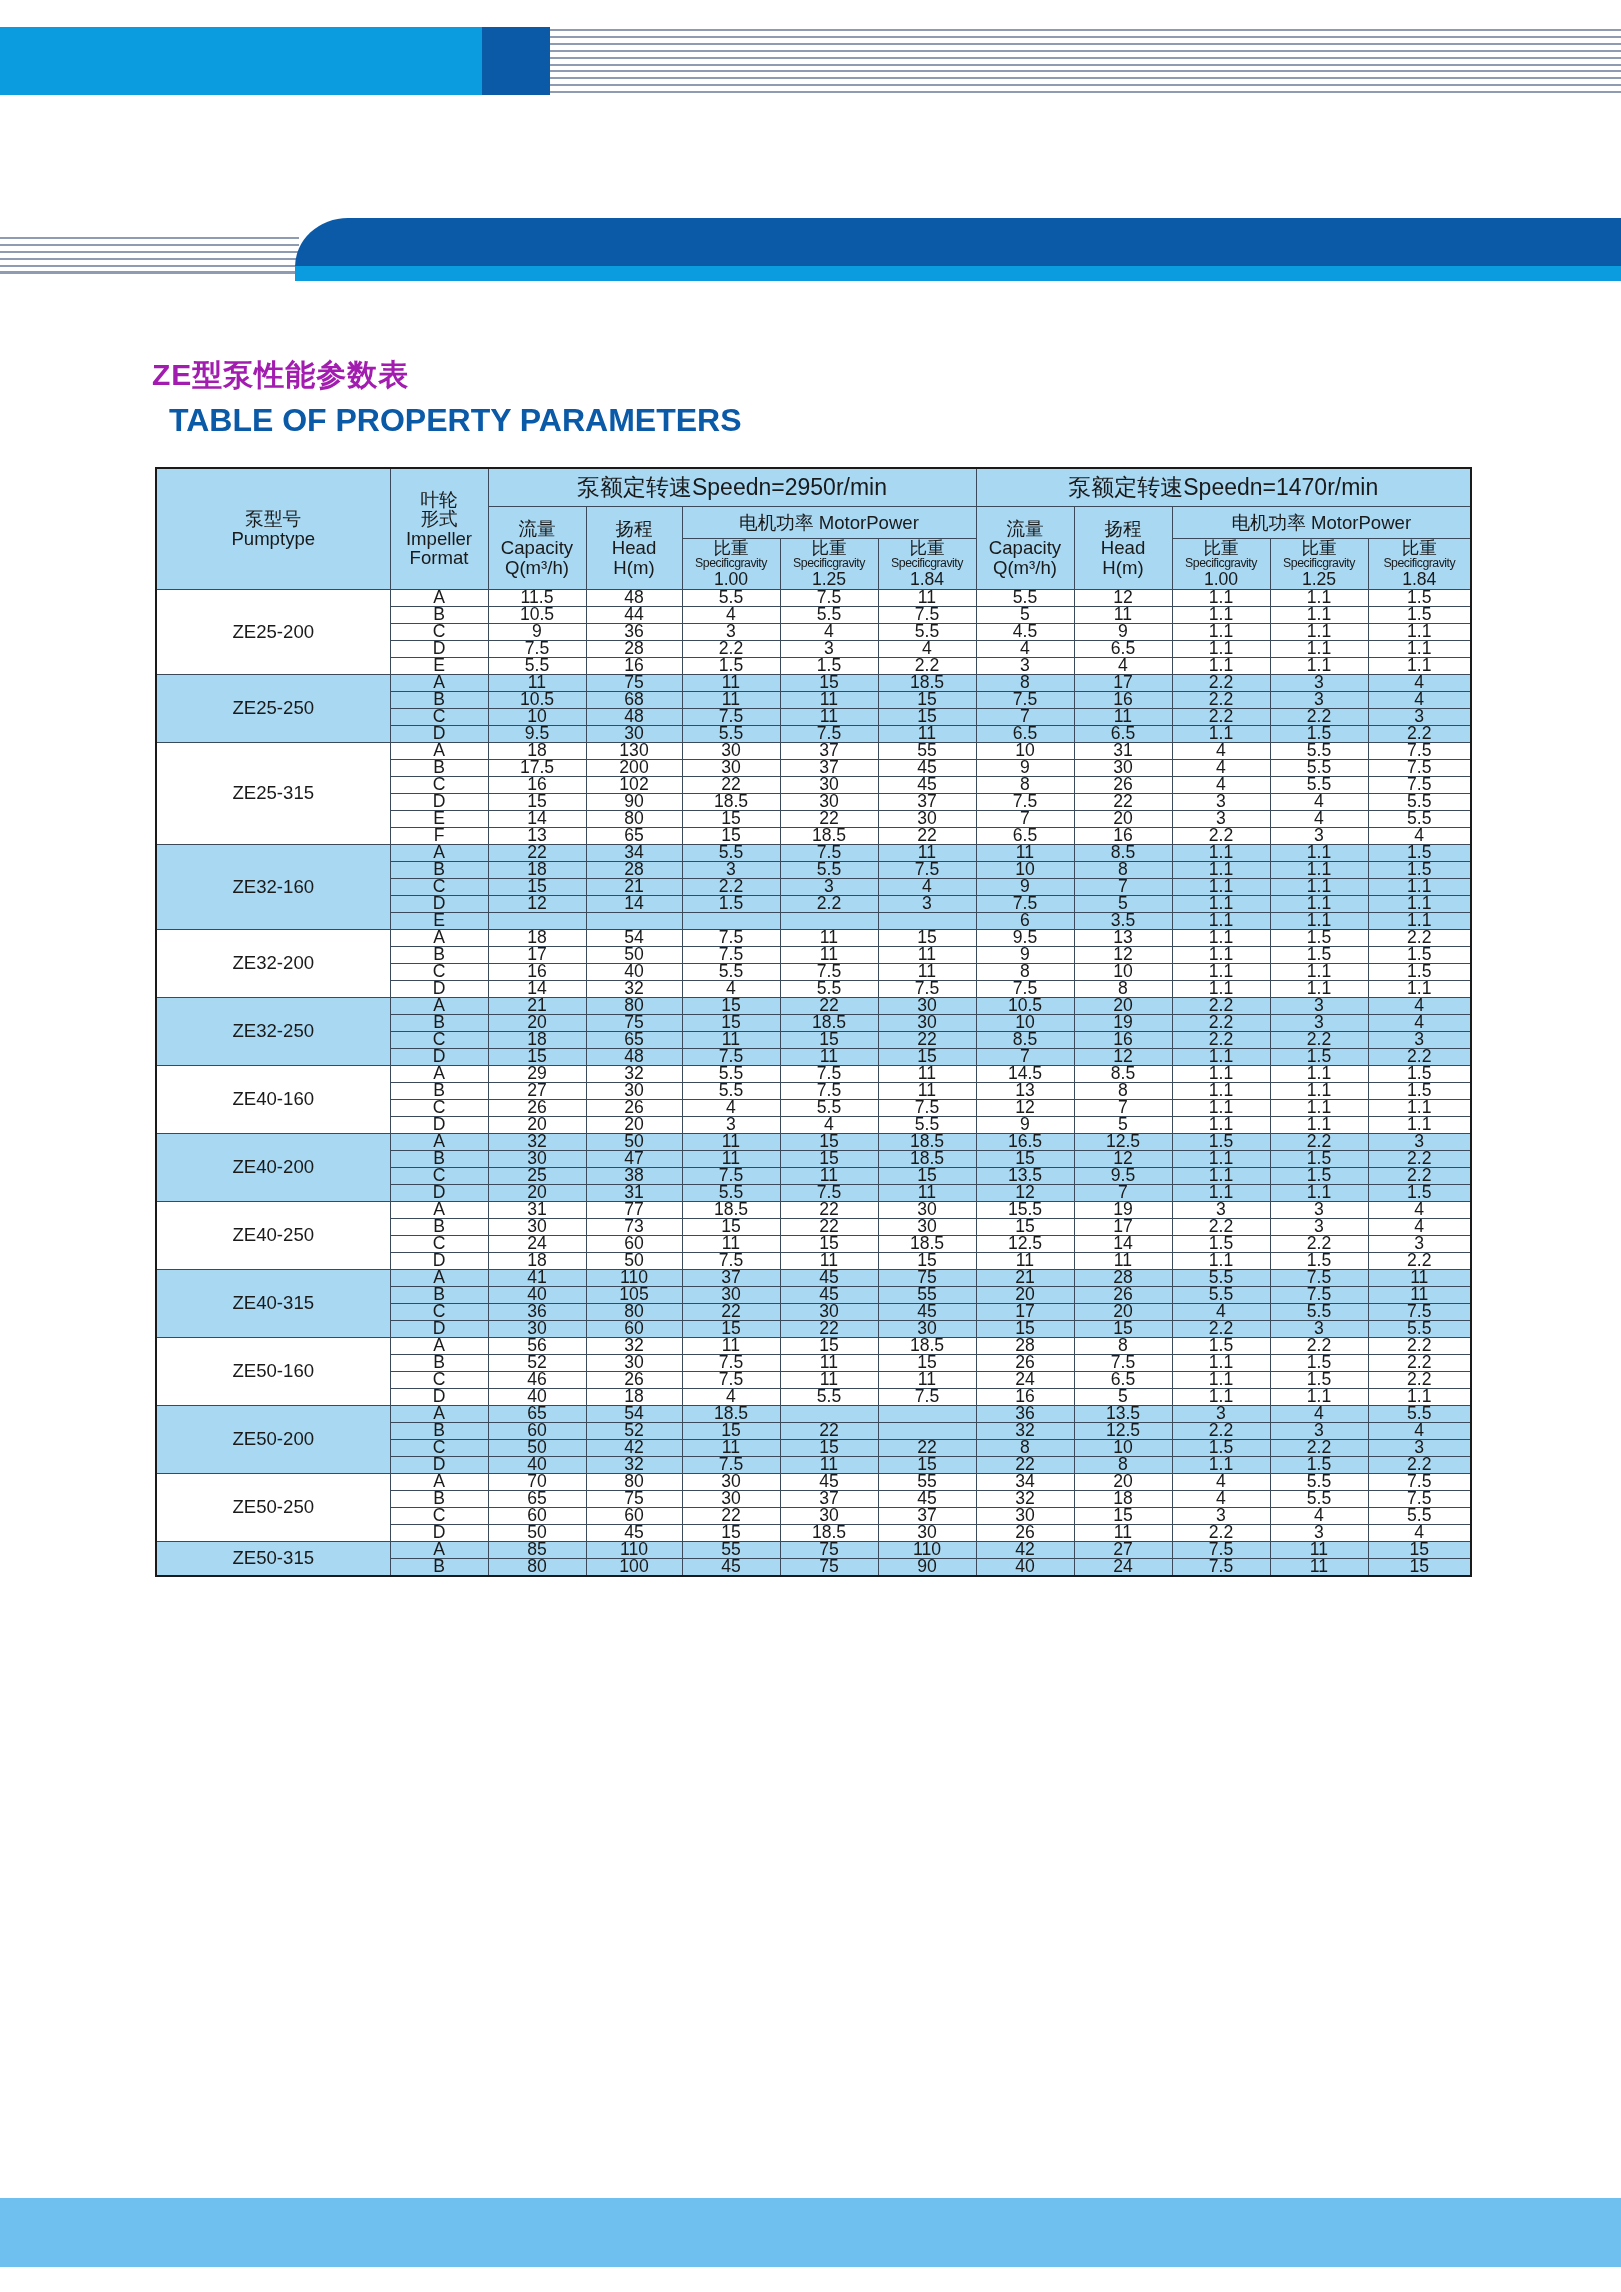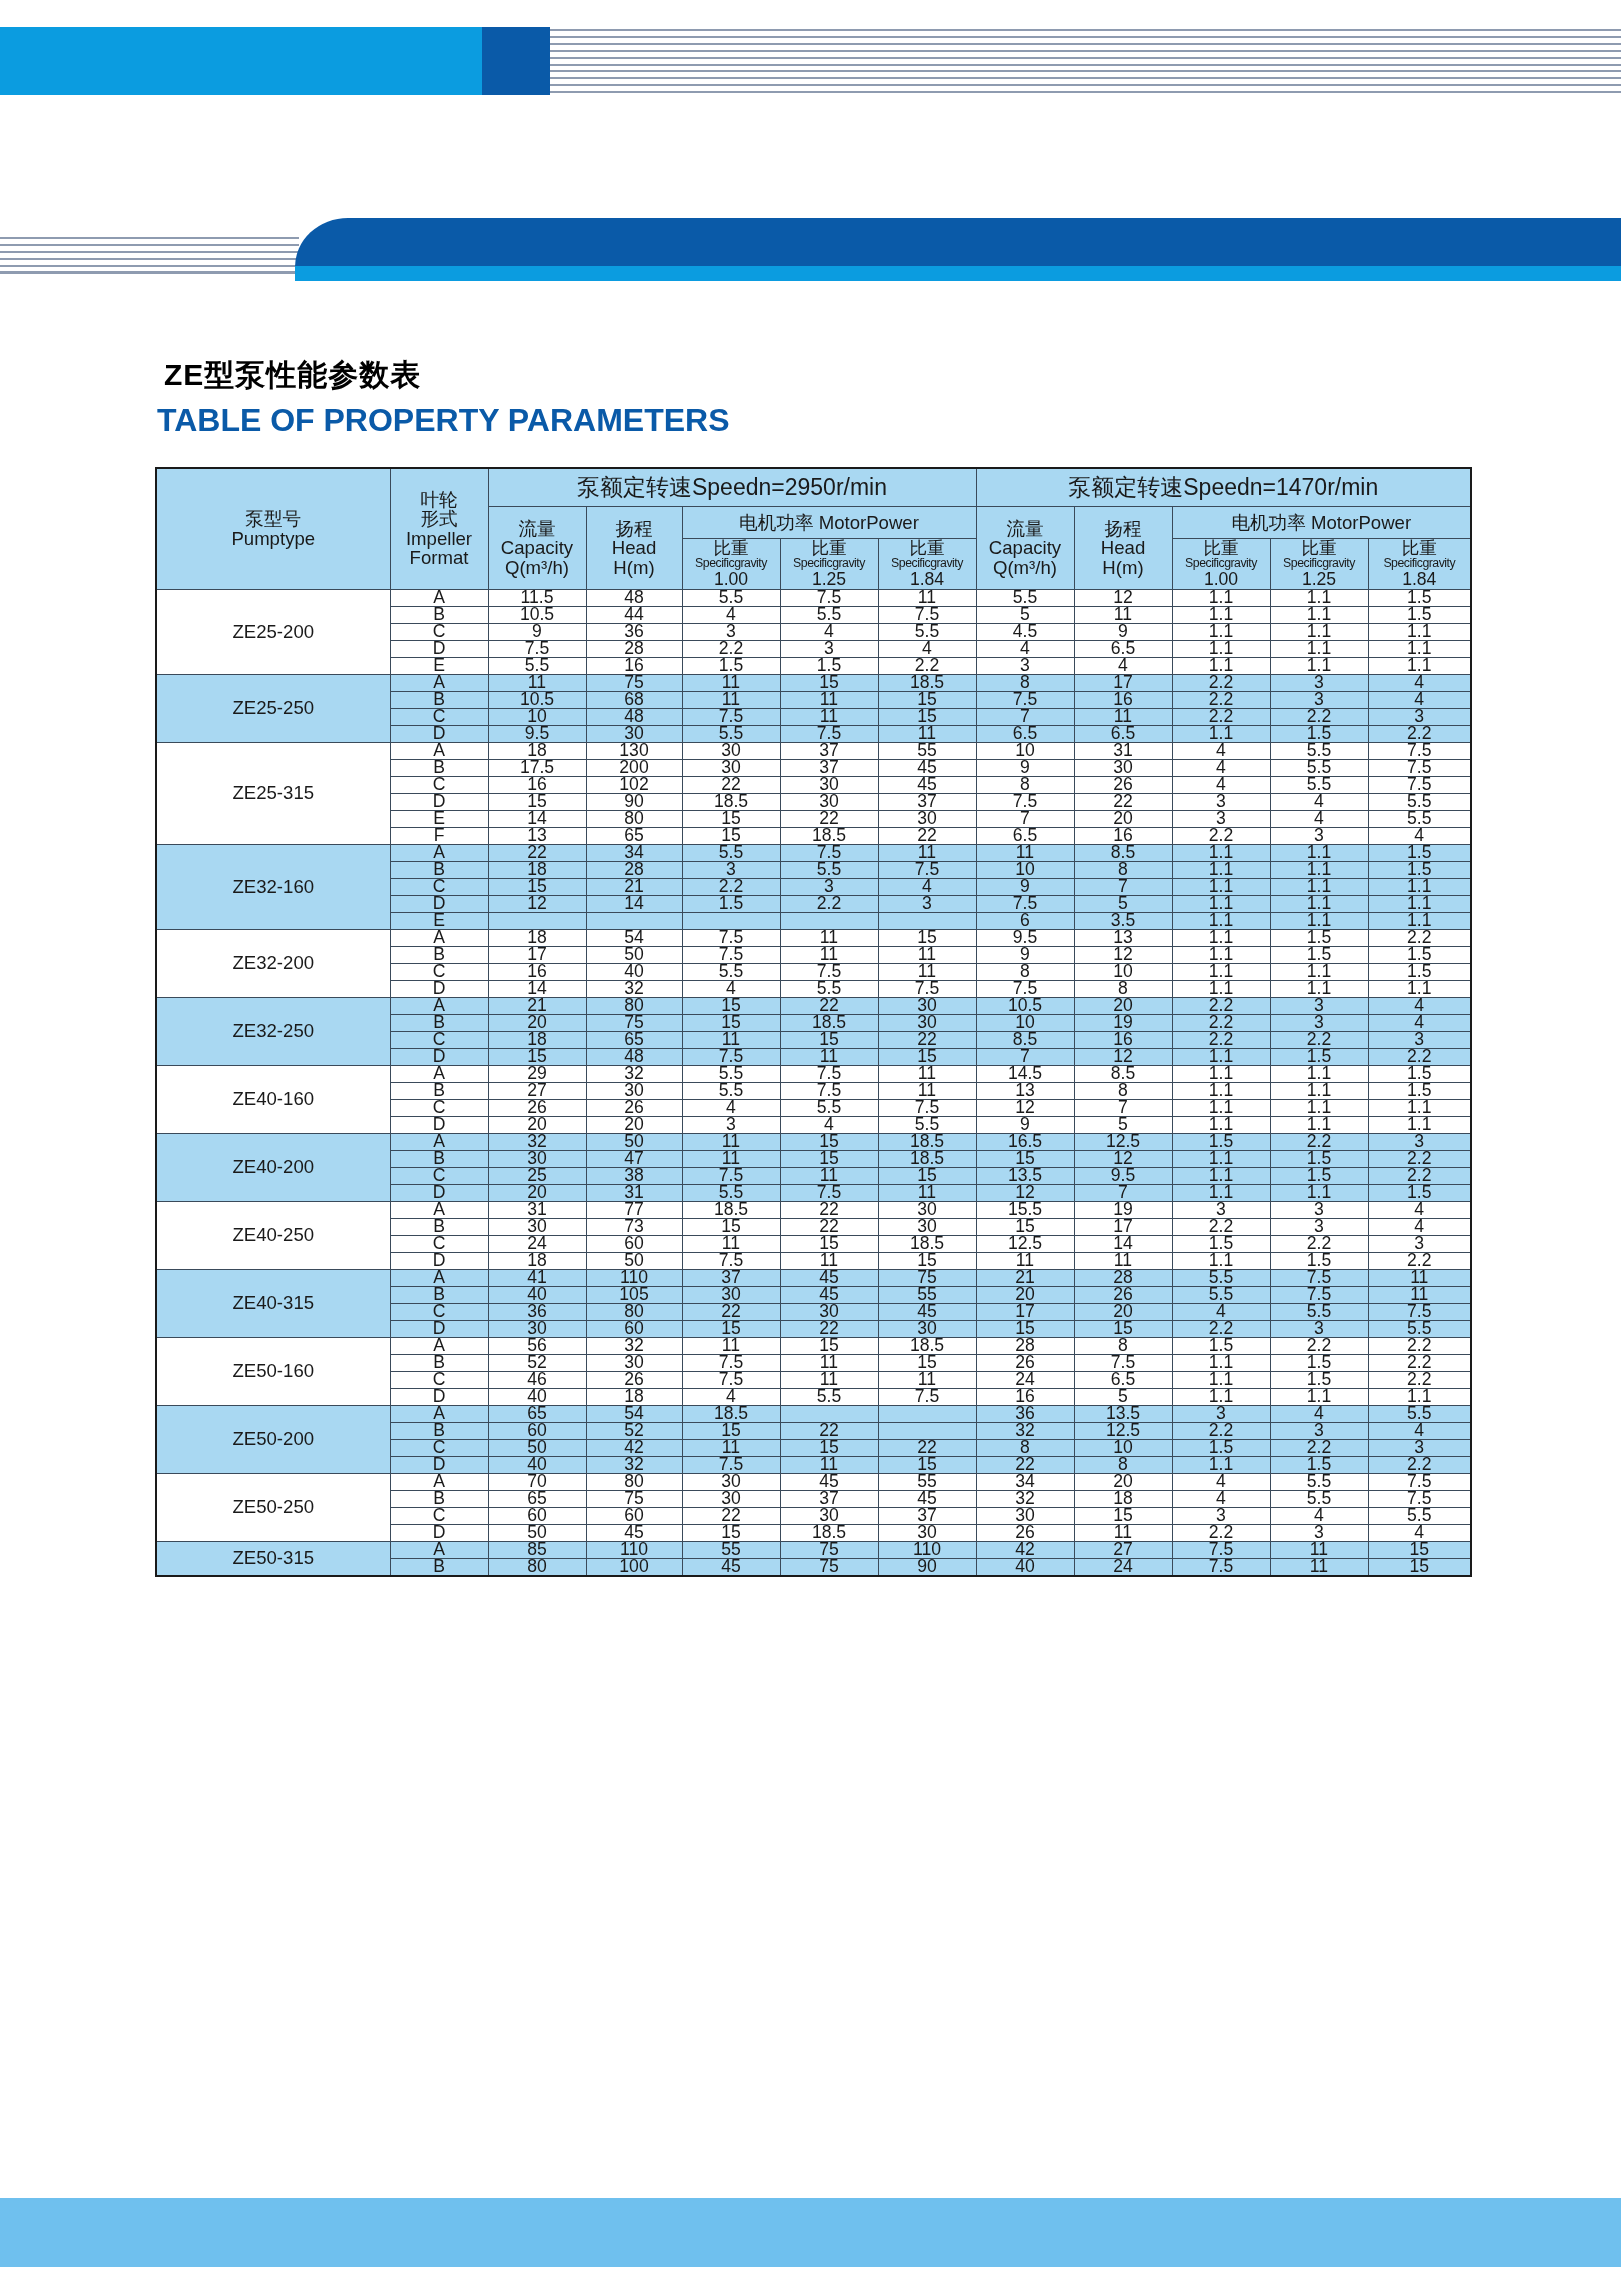--- a/index.html
+++ b/index.html
@@ -6,22 +6,22 @@
   body { width:1621px; height:2293px; position:relative; background:#ffffff; overflow:hidden;
          font-family:"Liberation Sans", "DejaVu Sans", sans-serif; }
   .band-top-light { position:absolute; left:0; top:27.4px; width:482px; height:68px; background:#0b9ce0; }
   .band-top-dark { position:absolute; left:482px; top:27.4px; width:68px; height:68px; background:#0a5aa8; }
   .stripes-top { position:absolute; left:550px; top:29px; right:0; height:67px;
      background: repeating-linear-gradient(to bottom, #8e9bb0 0, #8e9bb0 2px, #ffffff 2px, #ffffff 6.9px); }
   .stripes-left { position:absolute; left:0; top:237px; width:299px; height:41px;
      background: repeating-linear-gradient(to bottom, #8e9bb0 0, #8e9bb0 2px, #ffffff 2px, #ffffff 6.9px); }
   .band-mid { position:absolute; left:295px; top:218px; right:0; height:63px; border-top-left-radius:53px 49px; overflow:hidden; background:#0a5aa8; }
   .band-mid-light { position:absolute; left:0; right:0; bottom:0; height:14.7px; background:#0b9ce0; }
-  .title-cn { position:absolute; left:164px; top:355px; font-size:30px; font-weight:bold; color:#000000; letter-spacing:1px; }
-  .title-en { position:absolute; left:157px; top:402px; font-size:32px; font-weight:bold; color:#0a5aa8; }
+  .title-cn { position:absolute; left:152px; top:355px; font-size:30px; font-weight:bold; color:#a21caf; letter-spacing:1px; }
+  .title-en { position:absolute; left:169px; top:402px; font-size:32px; font-weight:bold; color:#0a5aa8; }
   .band-bottom { position:absolute; left:0; top:2198px; width:1621px; height:69px; background:#6fc0ee; }
 
   table.params { position:absolute; left:155px; top:467px; width:1315px; border-collapse:collapse;
      border:2.9px solid #1a1a1a; table-layout:fixed; }
   table.params td, table.params th { border:1px solid #3a4a5a; padding:0; text-align:center; color:#1a1a1a; font-weight:normal; }
   thead th { background:#a9d8f2; line-height:1.05; }
   .h-speed { height:37px; font-size:23px; }
   .h-mp { height:31px; font-size:18.6px; }
   .h-sg { font-size:17.6px;margin-left:48px; }
   .h-sg .sg-en { font-size:12.3px; letter-spacing:-0.5px; display:block;text-align:center; }

